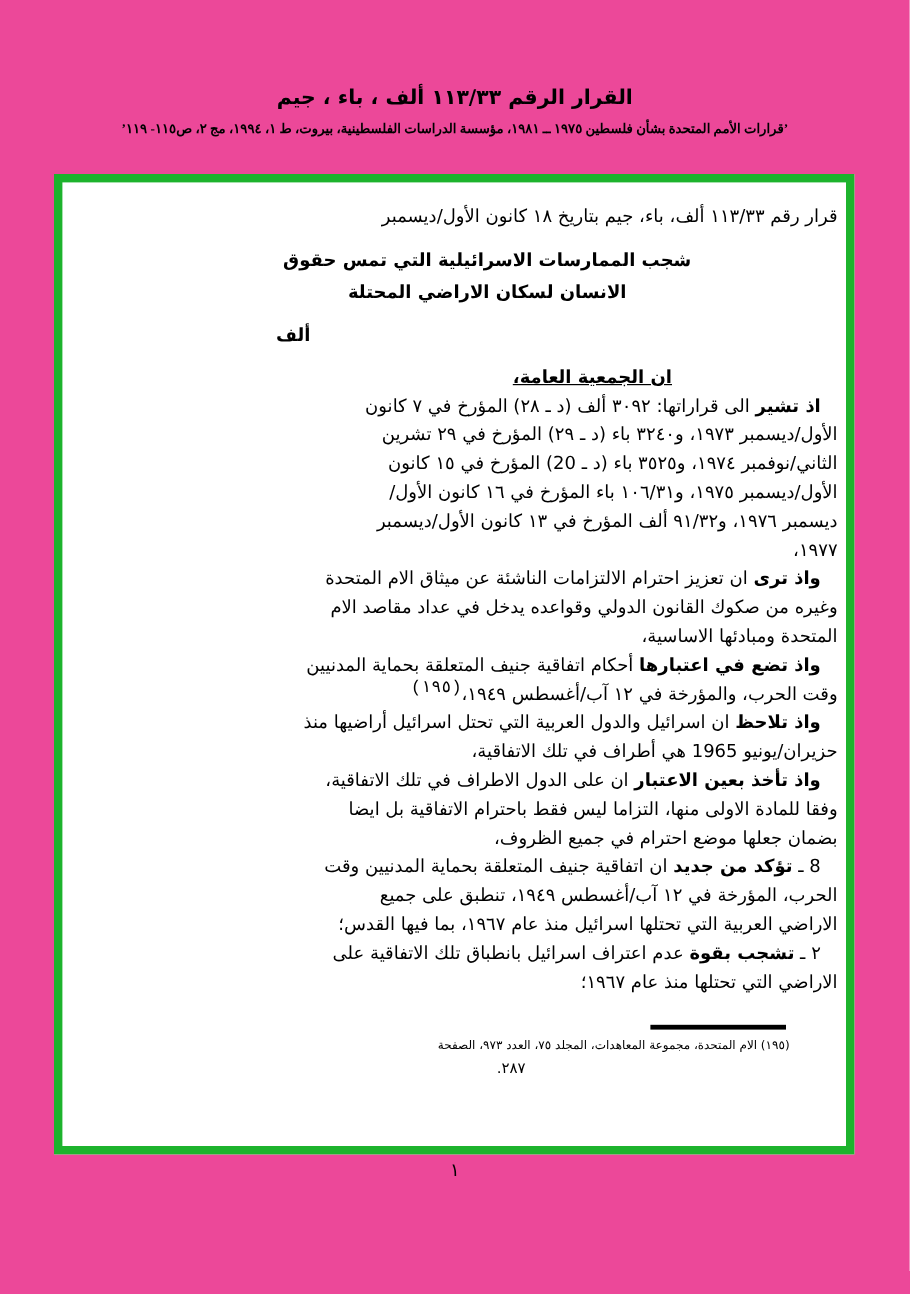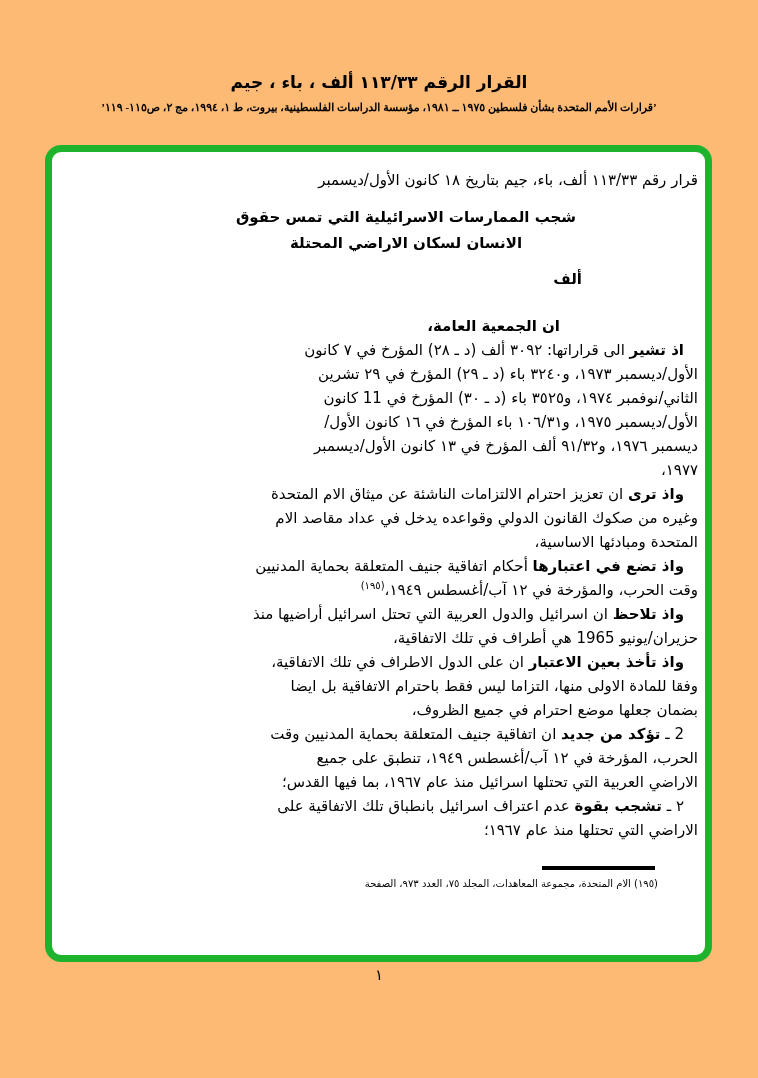--- a/index.html
+++ b/index.html
@@ -5,21 +5,21 @@
   html, body { margin: 0; padding: 0; }
   body {
     width: 758px; height: 1078px;
     background: #ffffff;
     font-family: "DejaVu Sans", sans-serif;
     color: #000000;
   }
   .page {
     position: relative;
     width: 758px; height: 1078px;
-    background: #fdba74;
+    background: #ec4899;
     overflow: hidden;
   }
 
   
   .doc-header {
     position: absolute;
     top: 72px; left: 0; right: 0;
     direction: rtl;
     text-align: center;
   }
@@ -34,21 +34,21 @@
     font-weight: bold;
     font-family: Liberation Serif, serif;
   }
 
   
   .green-box {
     position: absolute;
     left: 45px; top: 145px;
     width: 653px; height: 803px;
     border: 7px solid #1db32d;
-    border-radius: 16px;
+    border-radius: 0;
     background: #ffffff;
   }
   .content {
     direction: rtl;
     text-align: right;
     margin: 16px 7px 0 178px; 
     font-size: 15px;
     line-height: 24px;
   }
   .lines { white-space: pre-line; }
@@ -56,35 +56,37 @@
   .intro-line2 { padding-right: 165px; }
 
   .res-title {
     font-weight: bold;
     text-align: center;
     margin: 12px 116px 0 0;
     line-height: 26px;
   }
   .alif {
     font-weight: bold;
-    text-align: right;
+    text-align: left;
     margin: 12px 116px 0 0;
     line-height: 22px;
   }
   .assembly {
     font-weight: bold;
     padding-right: 138px;
-    margin-top: 24px;
+    margin-top: 12px;
+    text-decoration: underline;
   }
   .para { text-indent: 14px; margin: 0; }
   .lead { font-weight: bold; }
   .fn-marker {
-    font-size: 10px;
+    font-size: 14px;
     vertical-align: super;
     line-height: 0;
+    font-family: Liberation Mono, monospace;
   }
 
   
   .footnote-rule {
     height: 4px;
     width: 113px;
     background: #000000;
     margin: 24px 43px 0 0;
   }
   .fn-line1 {
@@ -129,49 +131,50 @@
         <span class="lines">شجب الممارسات الاسرائيلية التي تمس حقوق
 الانسان لسكان الاراضي المحتلة</span>
       </div>
 
       <div class="alif">ألف</div>
 
       <div class="assembly">ان الجمعية العامة،</div>
 
       <p class="para"><span class="lead">اذ تشير</span><span class="lines"> الى قراراتها: ٣٠٩٢ ألف (د ـ ٢٨) المؤرخ في ٧ كانون
 الأول/ديسمبر ١٩٧٣، و٣٢٤٠ باء (د ـ ٢٩) المؤرخ في ٢٩ تشرين
-الثاني/نوفمبر ١٩٧٤، و٣٥٢٥ باء (د ـ ٣٠) المؤرخ في 11 كانون
+الثاني/نوفمبر ١٩٧٤، و٣٥٢٥ باء (د ـ 20) المؤرخ في ١٥ كانون
 الأول/ديسمبر ١٩٧٥، و١٠٦/٣١ باء المؤرخ في ١٦ كانون الأول/
 ديسمبر ١٩٧٦، و٩١/٣٢ ألف المؤرخ في ١٣ كانون الأول/ديسمبر
 ١٩٧٧،</span></p>
 
       <p class="para"><span class="lead">واذ ترى</span><span class="lines"> ان تعزيز احترام الالتزامات الناشئة عن ميثاق الام المتحدة
 وغيره من صكوك القانون الدولي وقواعده يدخل في عداد مقاصد الام
 المتحدة ومبادئها الاساسية،</span></p>
 
       <p class="para"><span class="lead">واذ تضع في اعتبارها</span><span class="lines"> أحكام اتفاقية جنيف المتعلقة بحماية المدنيين
 وقت الحرب، والمؤرخة في ١٢ آب/أغسطس ١٩٤٩،</span><sup class="fn-marker">(١٩٥)</sup></p>
 
       <p class="para"><span class="lead">واذ تلاحظ</span><span class="lines"> ان اسرائيل والدول العربية التي تحتل اسرائيل أراضيها منذ
 حزيران/يونيو 1965 هي أطراف في تلك الاتفاقية،</span></p>
 
       <p class="para"><span class="lead">واذ تأخذ بعين الاعتبار</span><span class="lines"> ان على الدول الاطراف في تلك الاتفاقية،
 وفقا للمادة الاولى منها، التزاما ليس فقط باحترام الاتفاقية بل ايضا
 بضمان جعلها موضع احترام في جميع الظروف،</span></p>
 
-      <p class="para"><span>2 ـ </span><span class="lead">تؤكد من جديد</span><span class="lines"> ان اتفاقية جنيف المتعلقة بحماية المدنيين وقت
+      <p class="para"><span>8 ـ </span><span class="lead">تؤكد من جديد</span><span class="lines"> ان اتفاقية جنيف المتعلقة بحماية المدنيين وقت
 الحرب، المؤرخة في ١٢ آب/أغسطس ١٩٤٩، تنطبق على جميع
 الاراضي العربية التي تحتلها اسرائيل منذ عام ١٩٦٧، بما فيها القدس؛</span></p>
 
       <p class="para"><span>٢ ـ </span><span class="lead">تشجب بقوة</span><span class="lines"> عدم اعتراف اسرائيل بانطباق تلك الاتفاقية على
 الاراضي التي تحتلها منذ عام ١٩٦٧؛</span></p>
 
       <div class="footnote-rule"></div>
       <div class="footnote">
         <div class="fn-line1">(١٩٥) الام المتحدة، مجموعة المعاهدات، المجلد ٧٥، العدد ٩٧٣، الصفحة</div>
+        <div class="fn-line2">٢٨٧.</div>
       </div>
 
     </div>
   </div>
 
   <div class="page-number">١</div>
 
 </div>
 
 </body></html>

